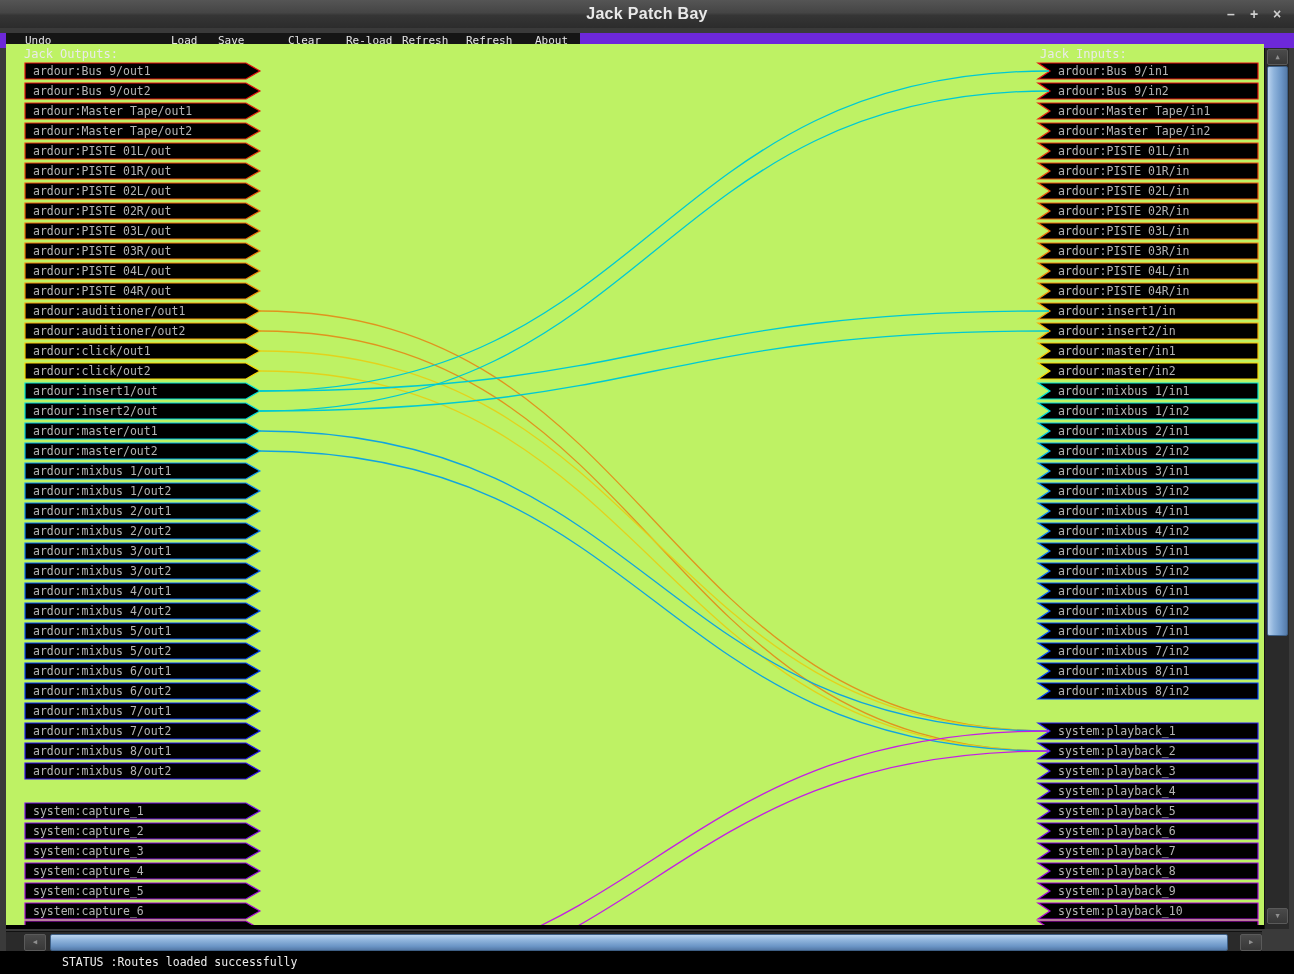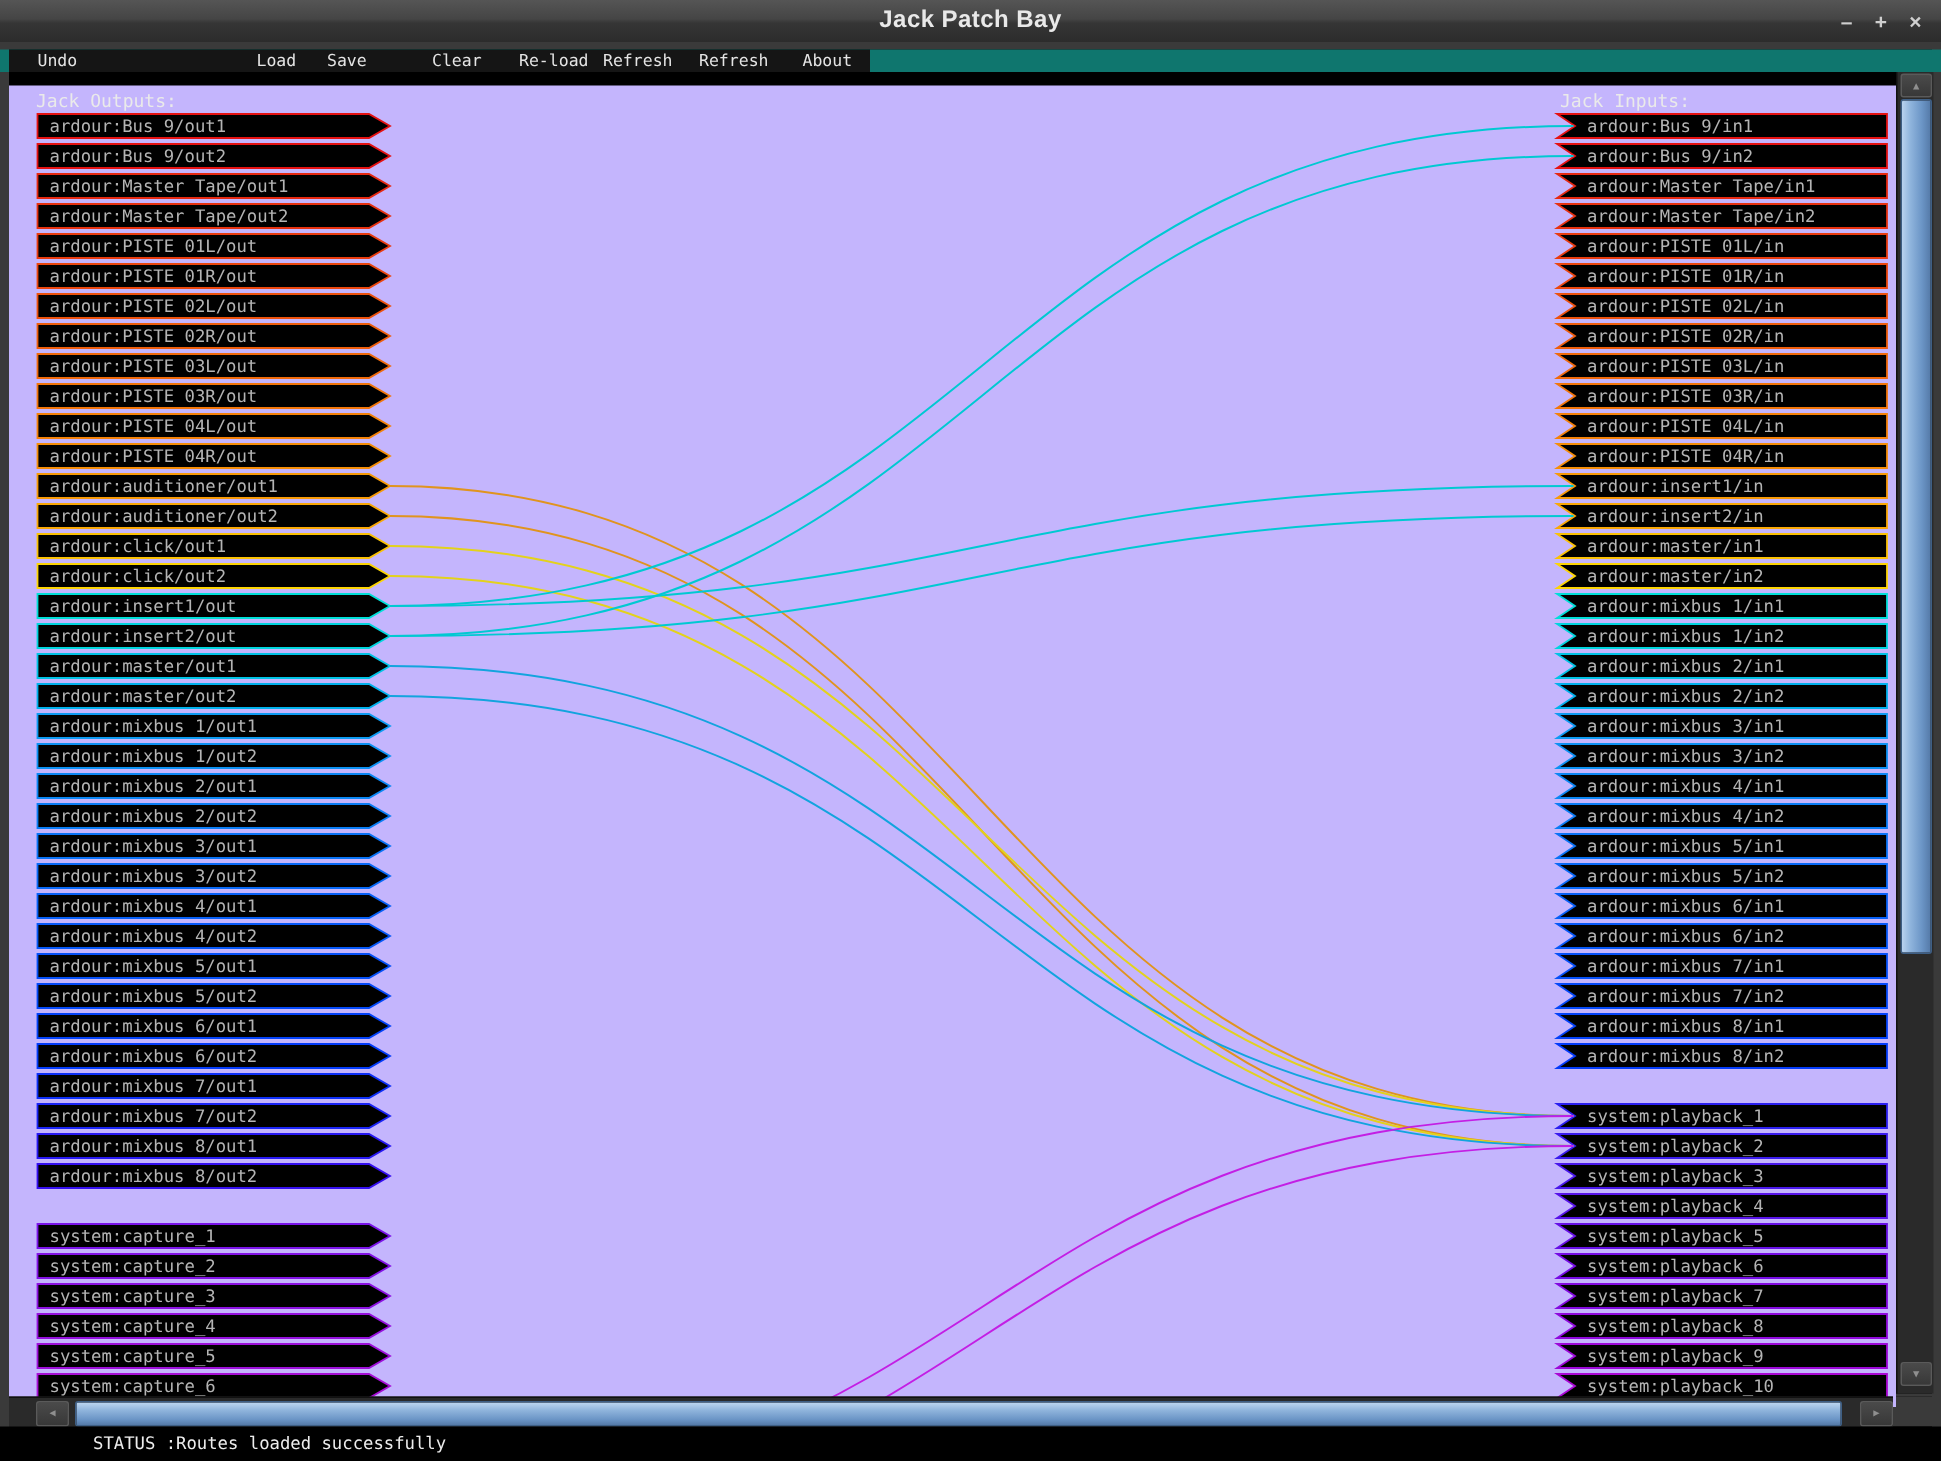--- a/index.html
+++ b/index.html
@@ -13,25 +13,25 @@
   .frame-under-canvas{left:0;top:929px;width:1294px;height:2px;}
   .frame-corner{left:1262px;top:931px;width:26px;height:20px;}
 
   .titlebar{position:absolute;left:0;top:0;width:1294px;height:28px;
             background:linear-gradient(180deg,#555 0%,#454545 45%,#353535 55%,#2c2c2c 100%);
             border-bottom:1px solid #1c1c1c;display:flex;align-items:center;justify-content:center;}
   .titlebar .title{color:#e9e9e9;font-family:"Liberation Sans",sans-serif;font-weight:bold;font-size:16px;letter-spacing:.3px;}
   .win-buttons{position:absolute;right:10px;top:0;height:28px;display:flex;align-items:center;gap:9px;}
   .win-btn{color:#cfcfcf;font-family:"Liberation Sans",sans-serif;font-weight:bold;font-size:14px;width:14px;text-align:center;cursor:default;line-height:28px;}
 
-  .menubar{position:absolute;left:0;top:33px;width:1294px;height:15px;background:#0f766e;text-align:center;}
+  .menubar{position:absolute;left:0;top:33px;width:1294px;height:15px;background:#6d28d9;text-align:center;}
   .menubar .strip{position:absolute;left:6px;top:0;width:574px;height:15px;background:#151515;}
   .menu-item{position:absolute;top:0;height:15px;line-height:15px;color:#e4e4e4;font-size:11px;cursor:default;}
 
-  .canvas{position:absolute;left:6px;top:57px;width:1258px;height:881px;background:#c4b5fd;overflow:hidden;}
+  .canvas{position:absolute;left:6px;top:44px;width:1258px;height:881px;background:#bef264;overflow:hidden;}
   .canvas svg{position:absolute;left:0;top:0;}
 
   
   .vscroll{position:absolute;left:1264px;top:48px;width:24px;height:881px;background:#2a2a2a;border-left:1px solid #111;}
   .vscroll .btn{position:absolute;left:2px;width:19px;height:14px;background:linear-gradient(180deg,#4a4a4a,#383838);
                 border:1px solid #5a5a5a;border-radius:2px;color:#8f8f8f;font-size:7px;text-align:center;line-height:14px;}
   .vscroll .btn.up{top:1px;}
   .vscroll .btn.down{top:860px;}
   .vthumb{position:absolute;left:2px;top:18px;width:19px;height:568px;border-radius:2px;
           background:linear-gradient(90deg,#b9d2ee 0%,#8fb4dc 30%,#6b95c6 70%,#557aa8 100%);

